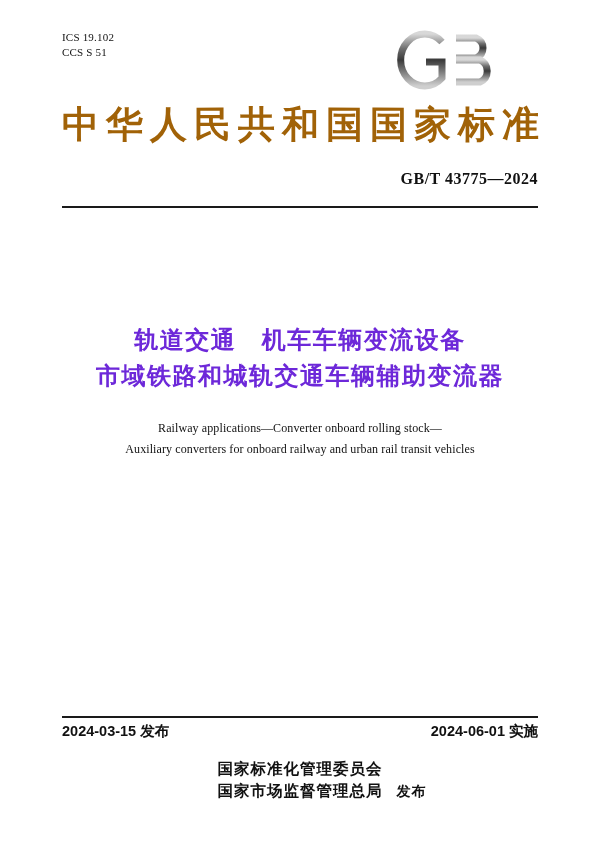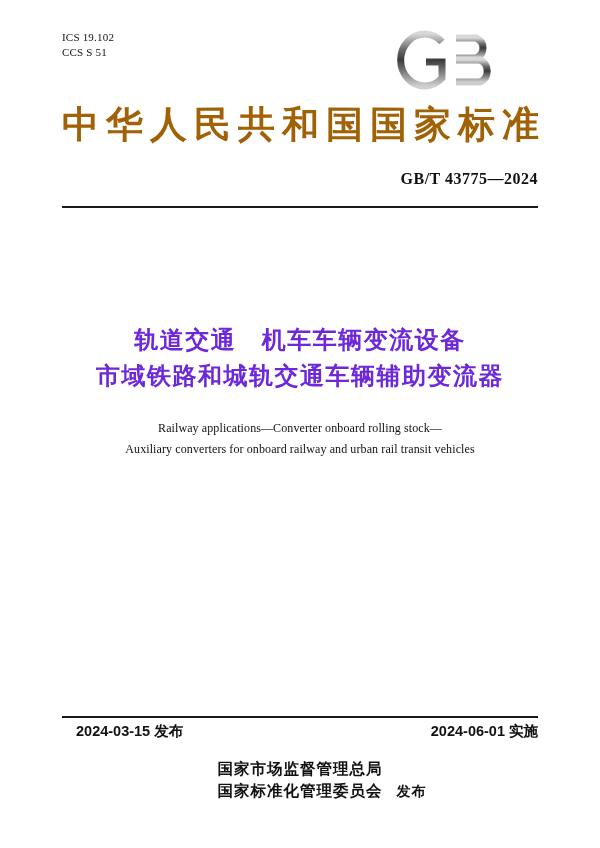--- a/index.html
+++ b/index.html
@@ -126,21 +126,21 @@
     height: 22px;
   }
   .date-left, .date-right {
     position: absolute;
     font-family: "Liberation Sans", sans-serif;
     font-weight: bold;
     font-size: 14.5px;
     color: #111;
     white-space: nowrap;
   }
-  .date-left { left: 14px; text-align: center; }
+  .date-left { left: 0; text-align: center; }
   .date-right { right: 0; }
   .issuers {
     position: absolute;
     bottom: 46px;
     left: 0;
     right: 0;
     text-align: center;
   }
   .issuer-inner {
     display: inline-block;
@@ -220,19 +220,19 @@
 
   <div class="rule-bottom"></div>
 
   <div class="dates">
     <div class="date-left">2024-03-15 发布</div>
     <div class="date-right">2024-06-01 实施</div>
   </div>
 
   <div class="issuers">
     <div class="issuer-inner">
+      <div class="issuer-line">国家标准化管理委员会</div>
       <div class="issuer-line">国家市场监督管理总局</div>
-      <div class="issuer-line">国家标准化管理委员会</div>
       <div class="issue-verb">发布</div>
     </div>
   </div>
 
 </div>
 
 </body></html>

